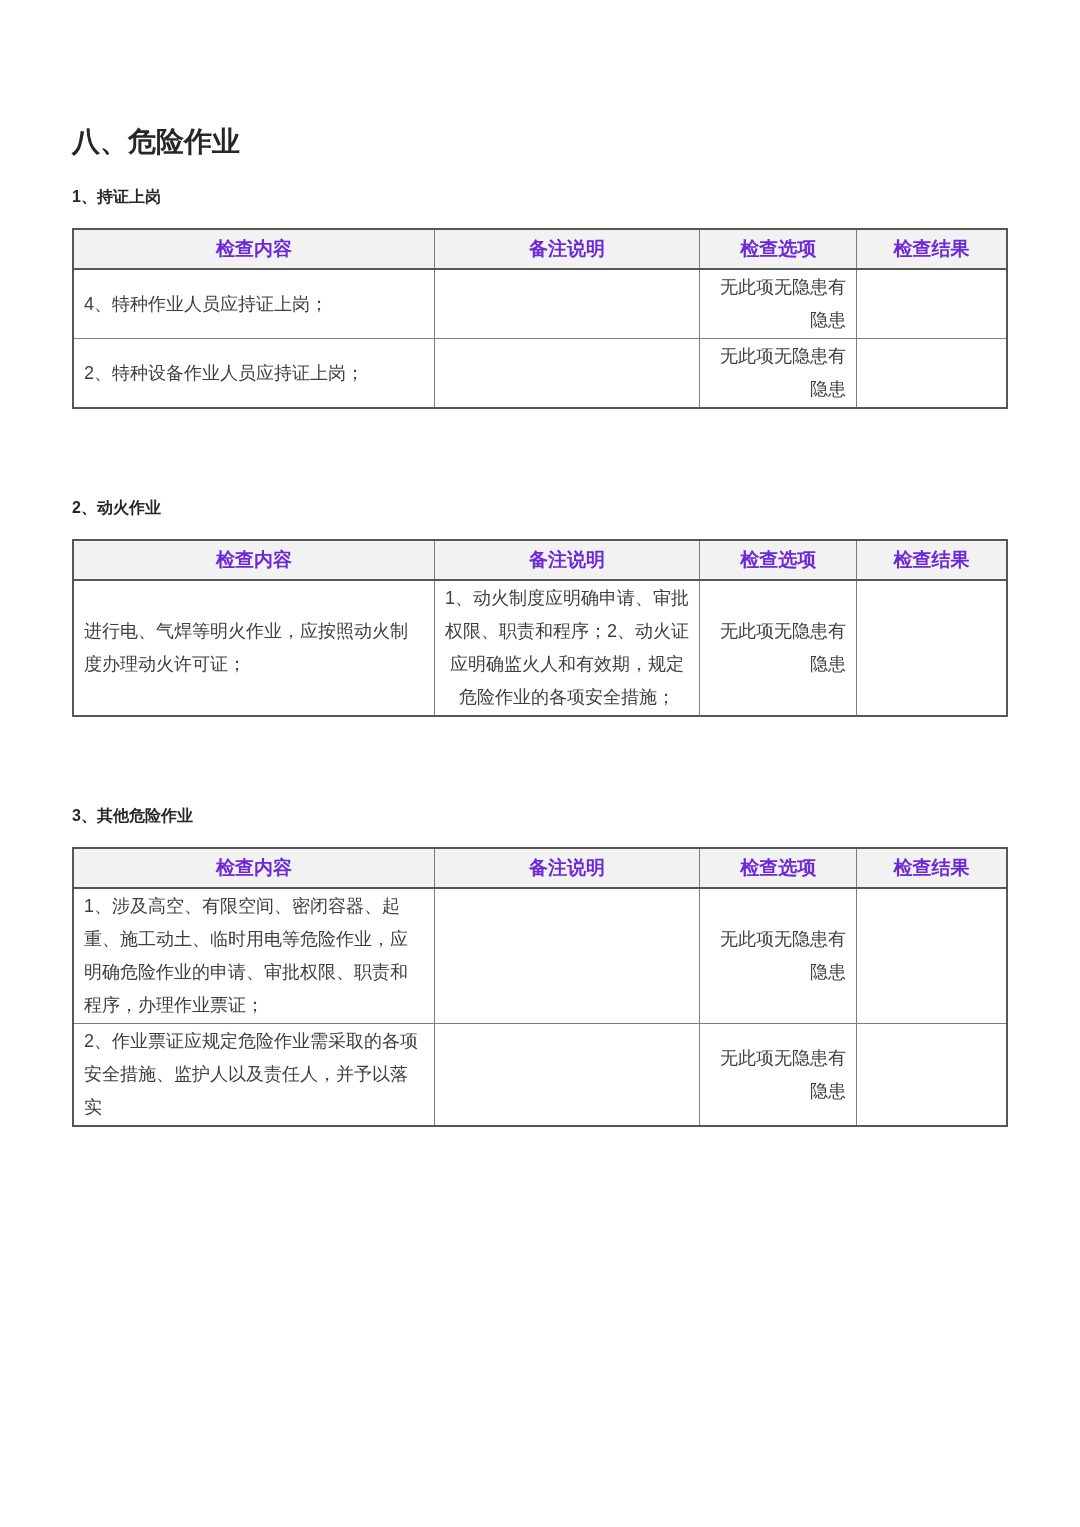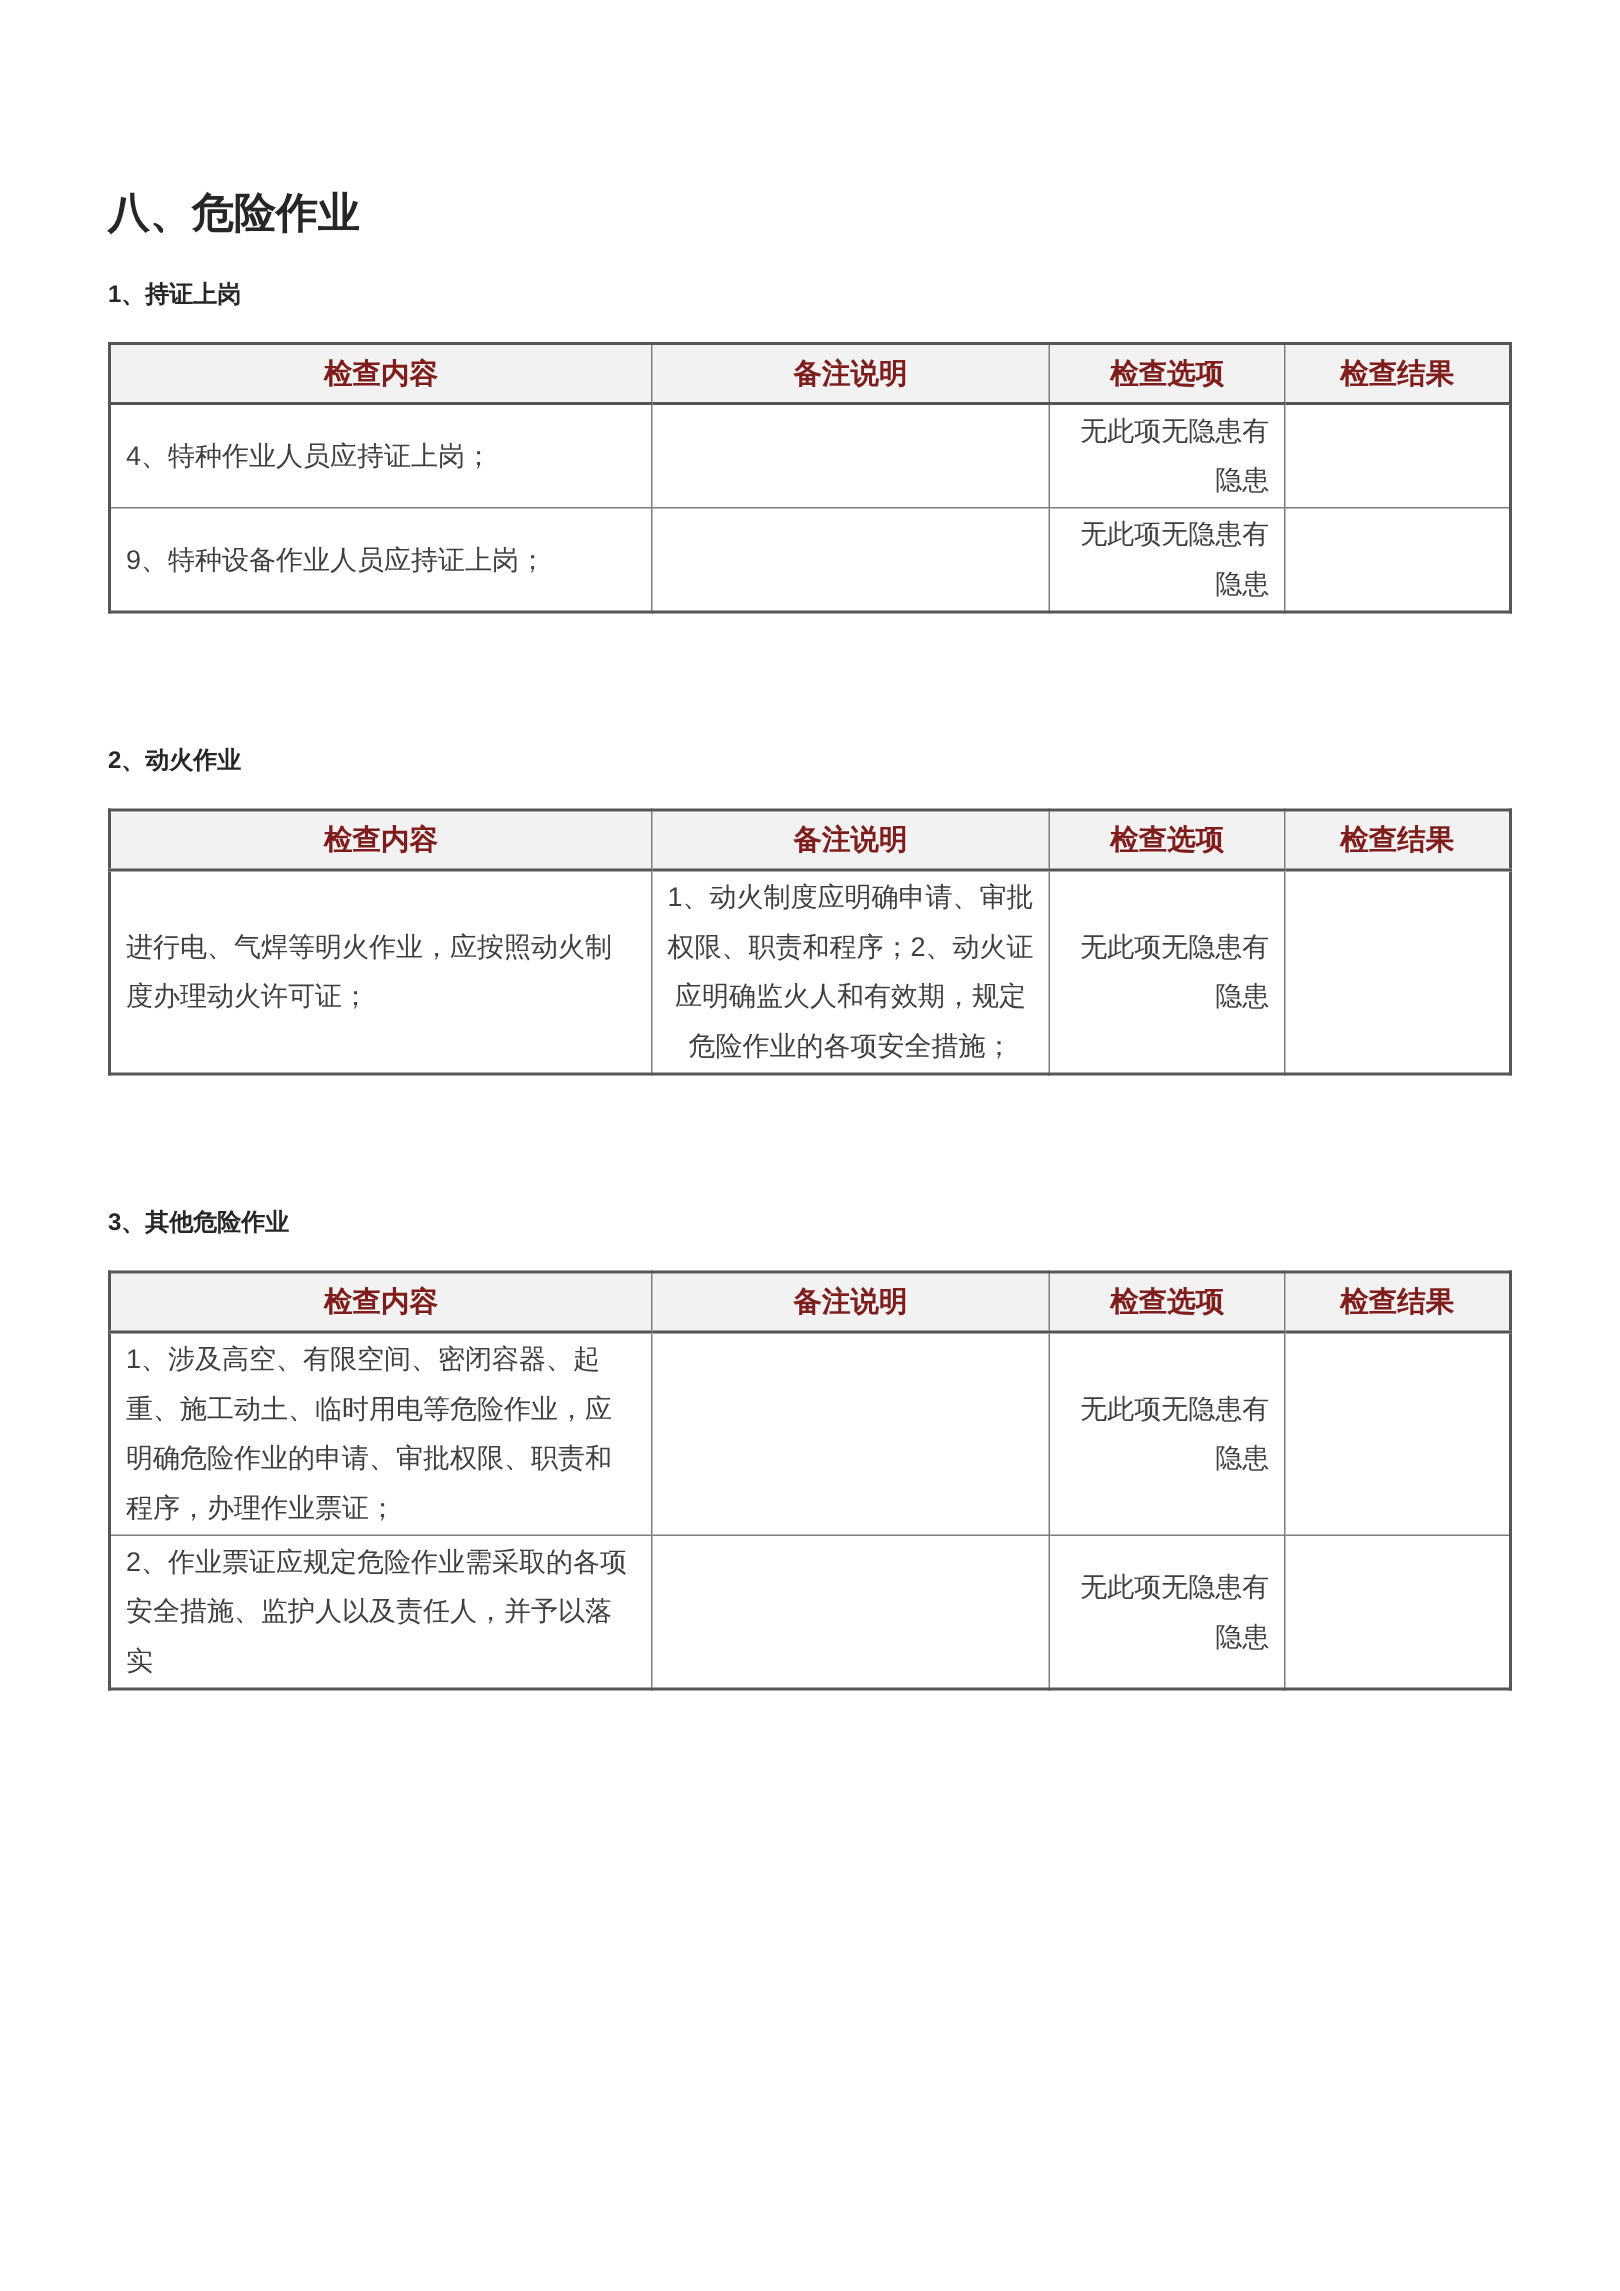--- a/index.html
+++ b/index.html
@@ -42,21 +42,21 @@
   .check-table th, .check-table td {
     border: 1px solid #7d7d7d;
     overflow: hidden;
   }
   .check-table thead th {
     background: #f2f2f2;
     height: 40px;
     padding: 0 4px;
     font-size: 19px;
     font-weight: 600;
-    color: #7f1d1d;
+    color: #6d28d9;
     text-align: center;
     border-bottom: 2px solid #565656;
   }
   .check-table td {
     font-size: 18px;
     line-height: 33px;
     color: #3f3f3f;
     padding: 1px 10px;
     vertical-align: middle;
   }
@@ -98,21 +98,21 @@
       </tr>
     </thead>
     <tbody>
       <tr class="rh-67">
         <td class="cell-content">4、特种作业人员应持证上岗；</td>
         <td class="cell-remark"></td>
         <td class="cell-options">无此项无隐患有隐患</td>
         <td class="cell-result"></td>
       </tr>
       <tr class="rh-68">
-        <td class="cell-content">9、特种设备作业人员应持证上岗；</td>
+        <td class="cell-content">2、特种设备作业人员应持证上岗；</td>
         <td class="cell-remark"></td>
         <td class="cell-options">无此项无隐患有隐患</td>
         <td class="cell-result"></td>
       </tr>
     </tbody>
   </table>
 
   <h2 class="section-heading spaced">2、动火作业</h2>
   <table class="check-table">
     <colgroup>

